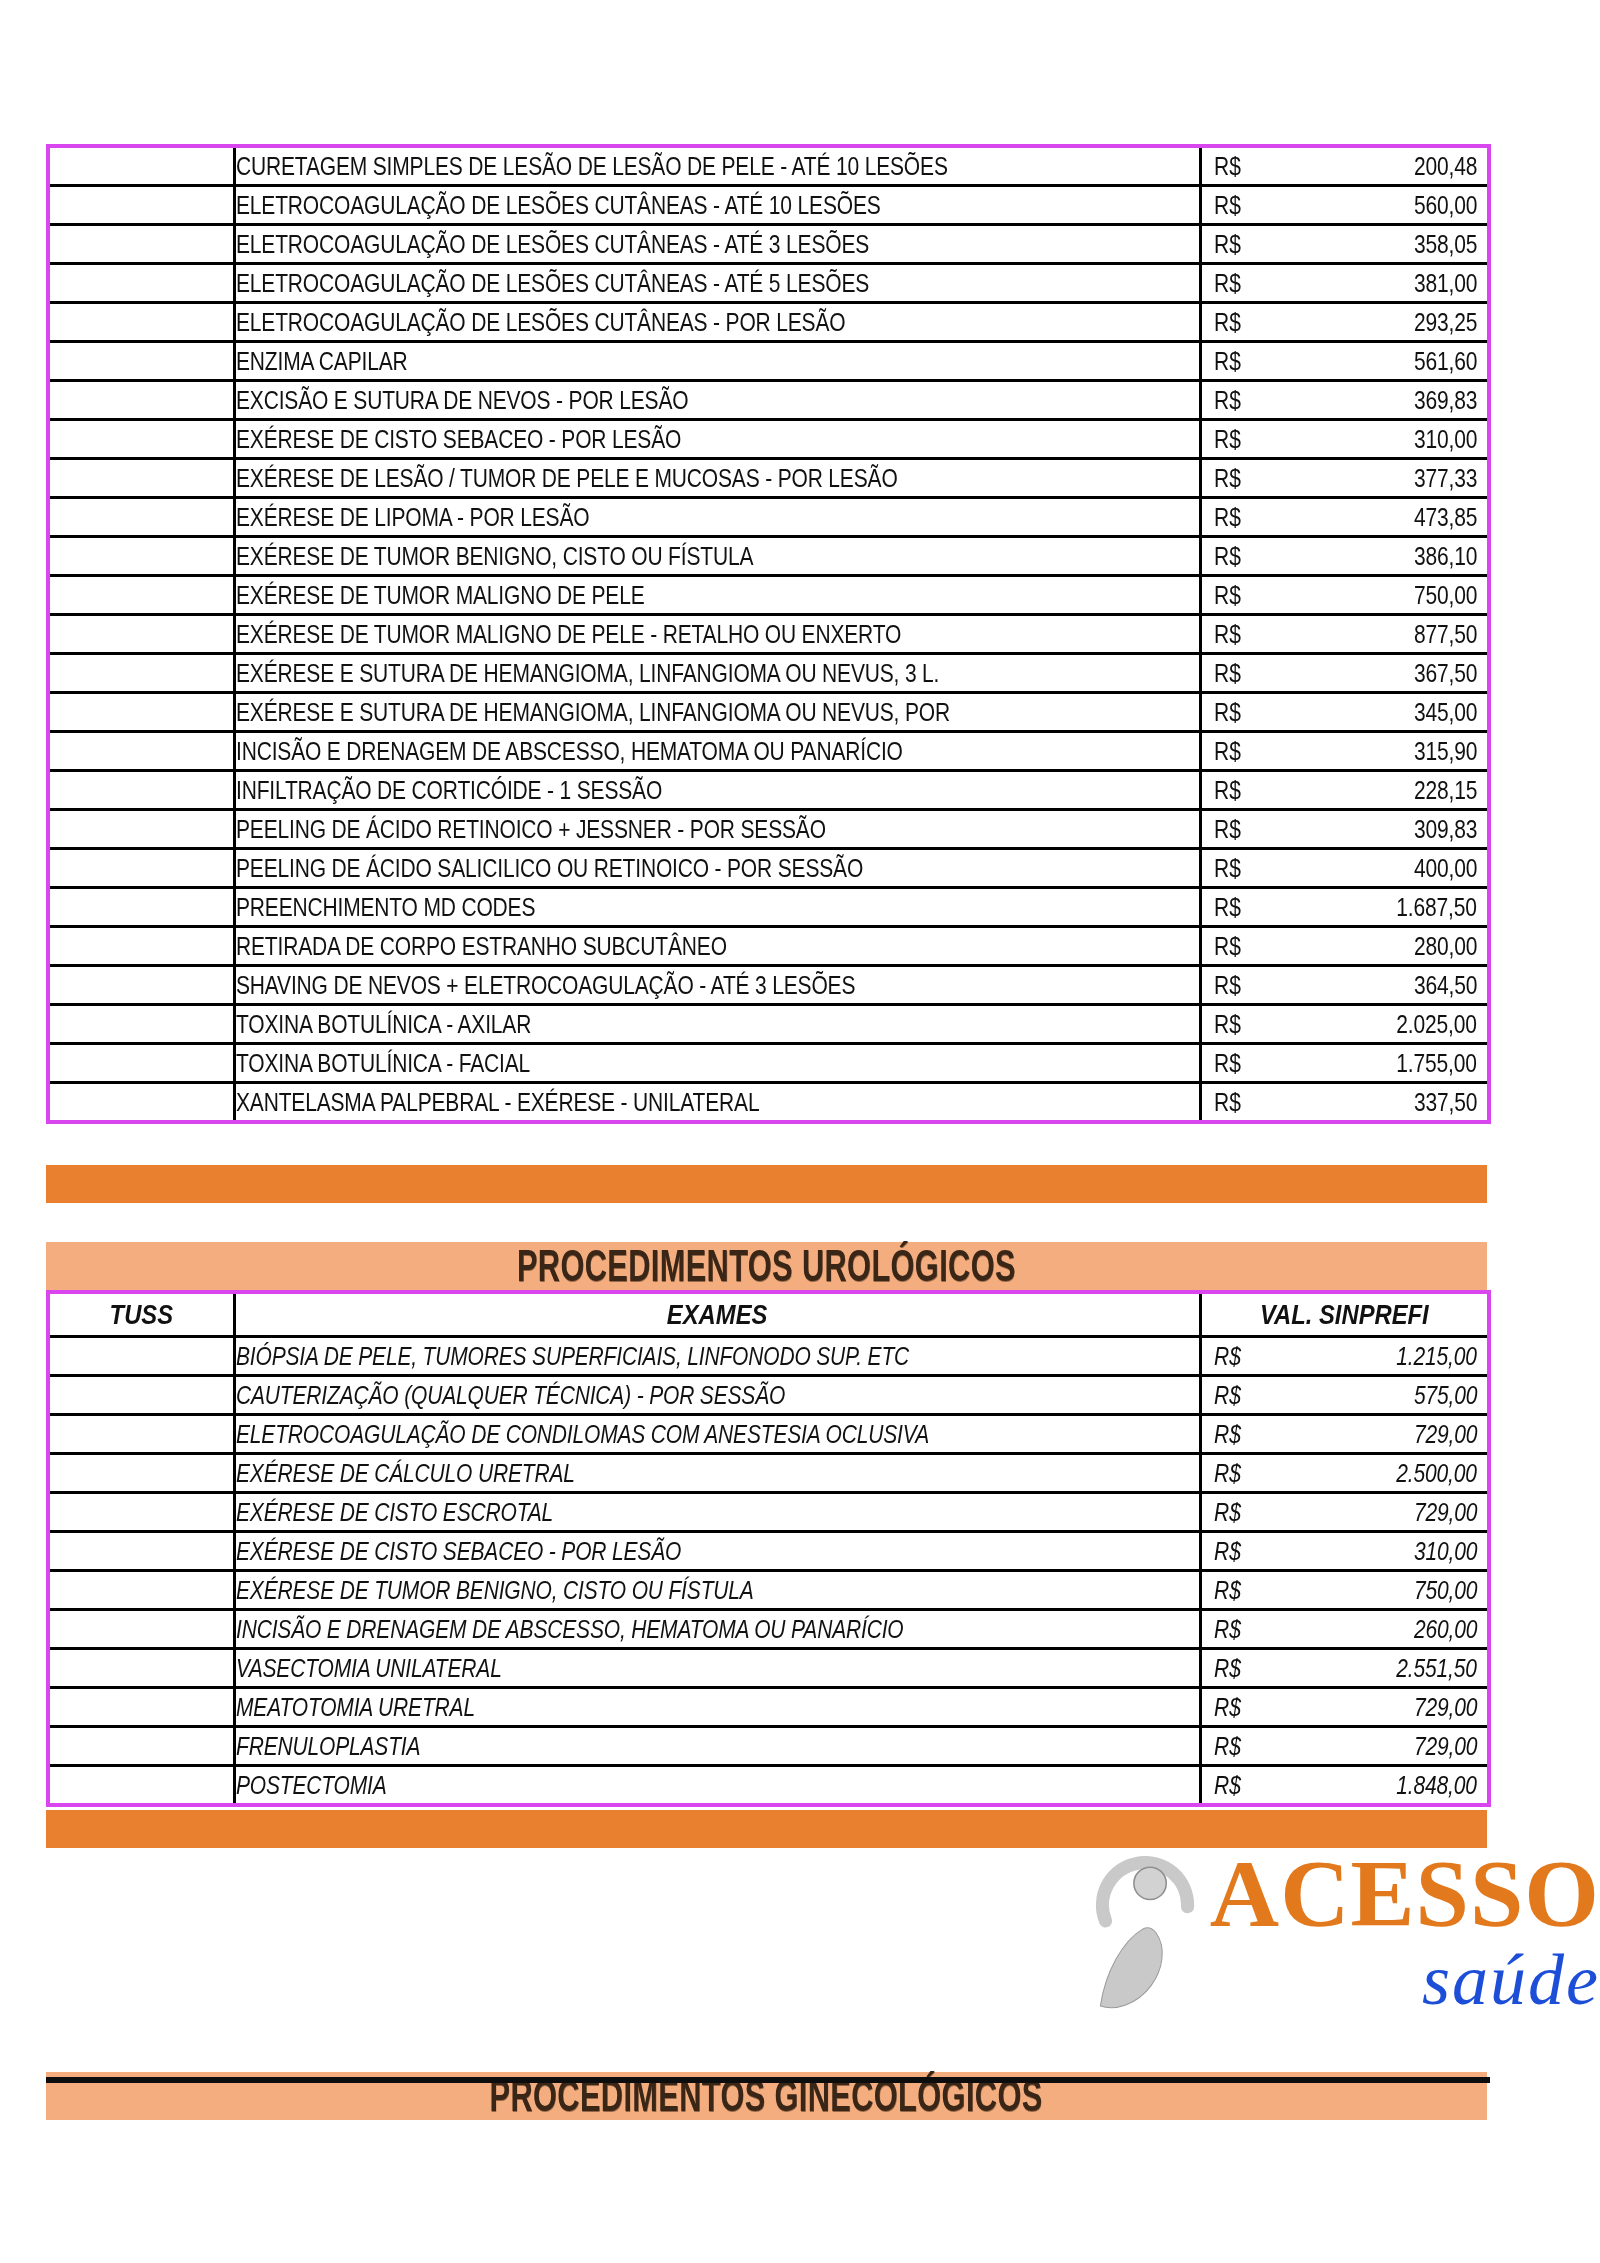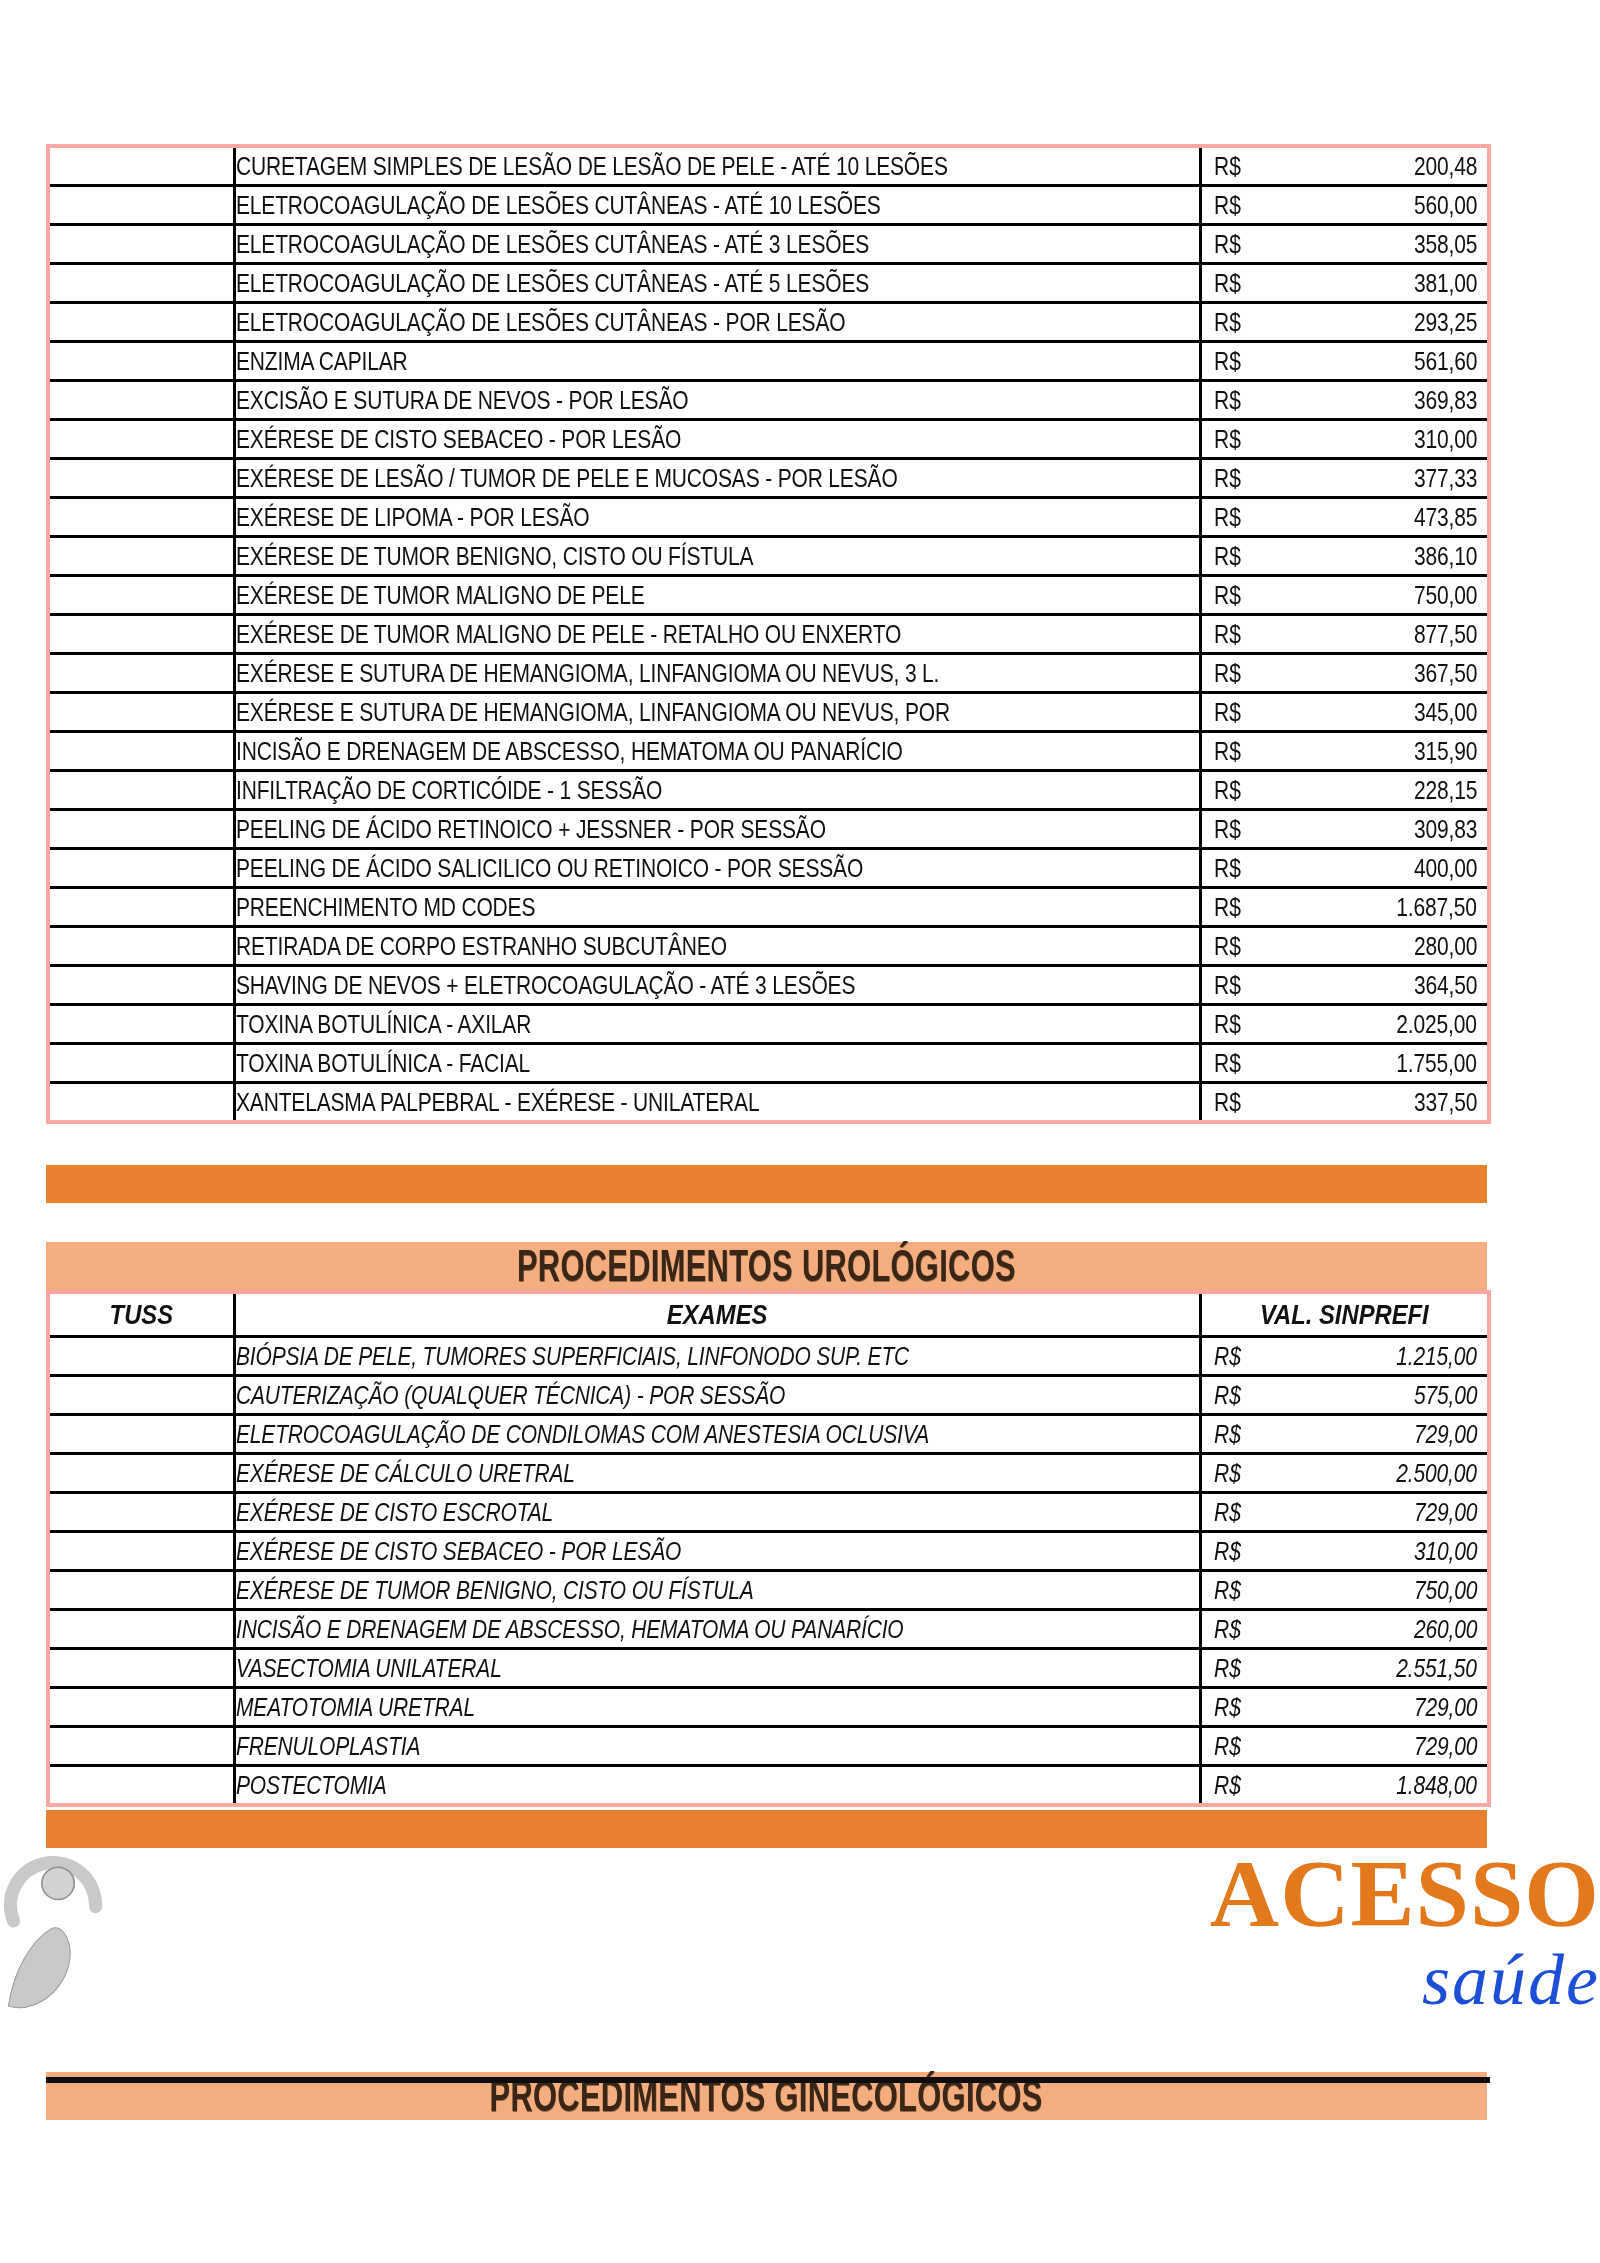--- a/index.html
+++ b/index.html
@@ -1,21 +1,21 @@
 <!DOCTYPE html>
 <html><head>
 <meta charset="utf-8">
 <style>
   html,body{margin:0;padding:0;background:#fff;}
   .page{position:relative;width:1600px;height:2263px;background:#ffffff;
         font-family:"Liberation Sans", sans-serif;color:#111;overflow:hidden;}
 
   
   table.price{position:absolute;left:46px;border-collapse:collapse;table-layout:fixed;
-              width:1441px;border:4px solid #fca5a5;background:#fff;}
+              width:1441px;border:4px solid #d946ef;background:#fff;}
   table.price td, table.price th{border:3px solid #000;overflow:hidden;padding:0;}
   col.c1{width:186px;} col.c2{width:966px;} col.c3{width:289px;}
   table.price td{height:36px;}
   table.price th{height:41px;font-size:28px;font-weight:bold;text-align:center;vertical-align:middle;}
   .hx{display:inline-block;transform:scaleX(0.85);transform-origin:50% 50%;white-space:nowrap;}
   td.exam-td{padding-left:7px;font-size:25px;vertical-align:middle;white-space:nowrap;}
   .cx{display:inline-block;transform:scaleX(0.84);transform-origin:0 50%;
       white-space:nowrap;letter-spacing:-0.2px;}
   td.val-td{position:relative;font-size:25px;}
   .cur{position:absolute;left:12px;top:50%;transform:translateY(-50%) scaleX(0.84);transform-origin:0 50%;}
@@ -25,21 +25,21 @@
   
   .bar{position:absolute;left:46px;width:1441px;}
   .bar-solid{height:38px;}
   .bar-salmon{height:48px;display:flex;align-items:center;justify-content:center;}
   .bar-title{font-weight:bold;font-size:44px;white-space:nowrap;
              transform:scaleX(0.70);transform-origin:50% 50%;
              letter-spacing:0.5px;text-shadow:0.5px 0.5px 0 rgba(40,20,5,0.45);}
 
   
   .logo{position:absolute;top:1852px;left:0;width:1600px;display:flex;
-        justify-content:space-between;align-items:flex-start;}
+        justify-content:flex-end;align-items:flex-start;}
   .logo-figure{width:106px;height:156px;margin:4px 12px 0 0;flex:0 0 auto;}
   .logo-text{display:flex;flex-direction:column;align-items:flex-end;}
   .logo-brand{font-family:"Liberation Serif", serif;font-weight:bold;font-size:96px;
               line-height:0.88;letter-spacing:1px;white-space:nowrap;}
   .logo-tagline{font-family:"Liberation Serif", serif;font-style:italic;font-size:72px;
                 line-height:1;margin-top:8px;letter-spacing:2px;white-space:nowrap;}
 
   .underline-black{position:absolute;left:46px;width:1444px;height:6px;background:#0d0d0d;}
 </style>
 </head>

